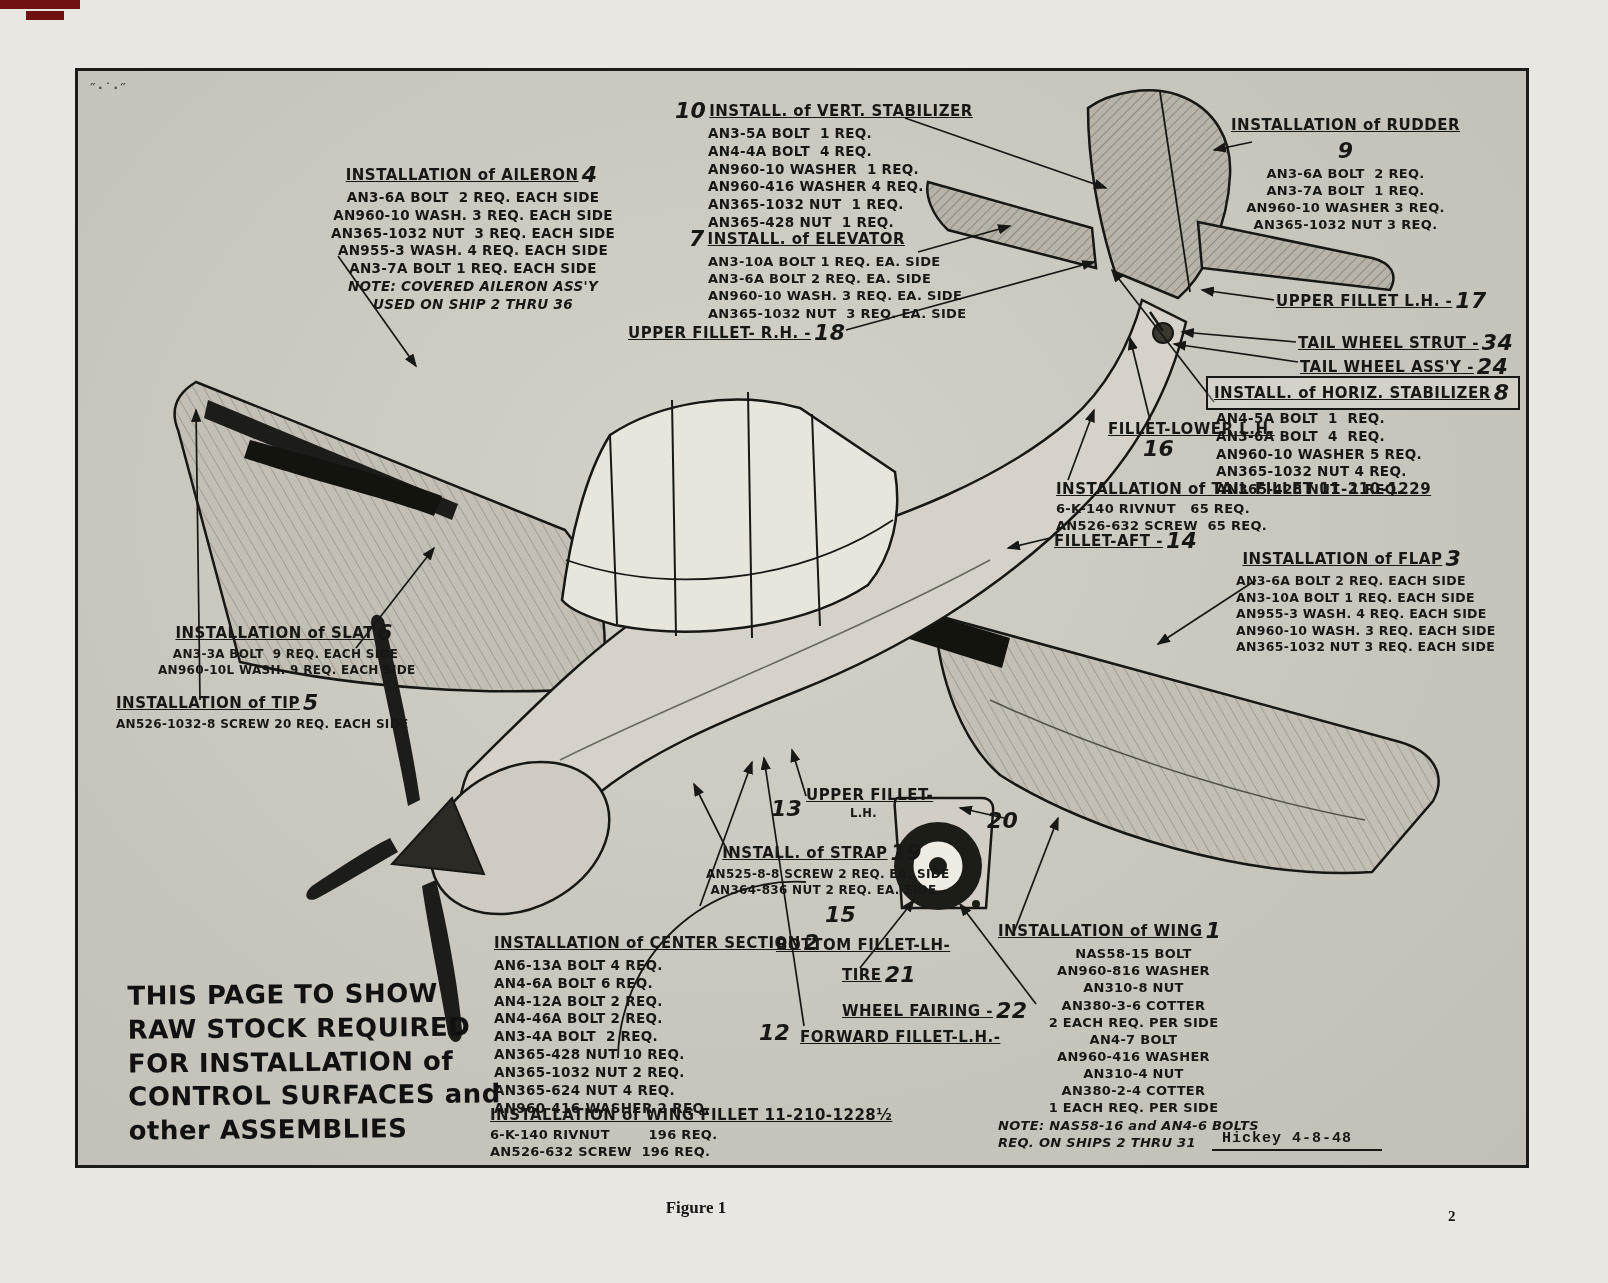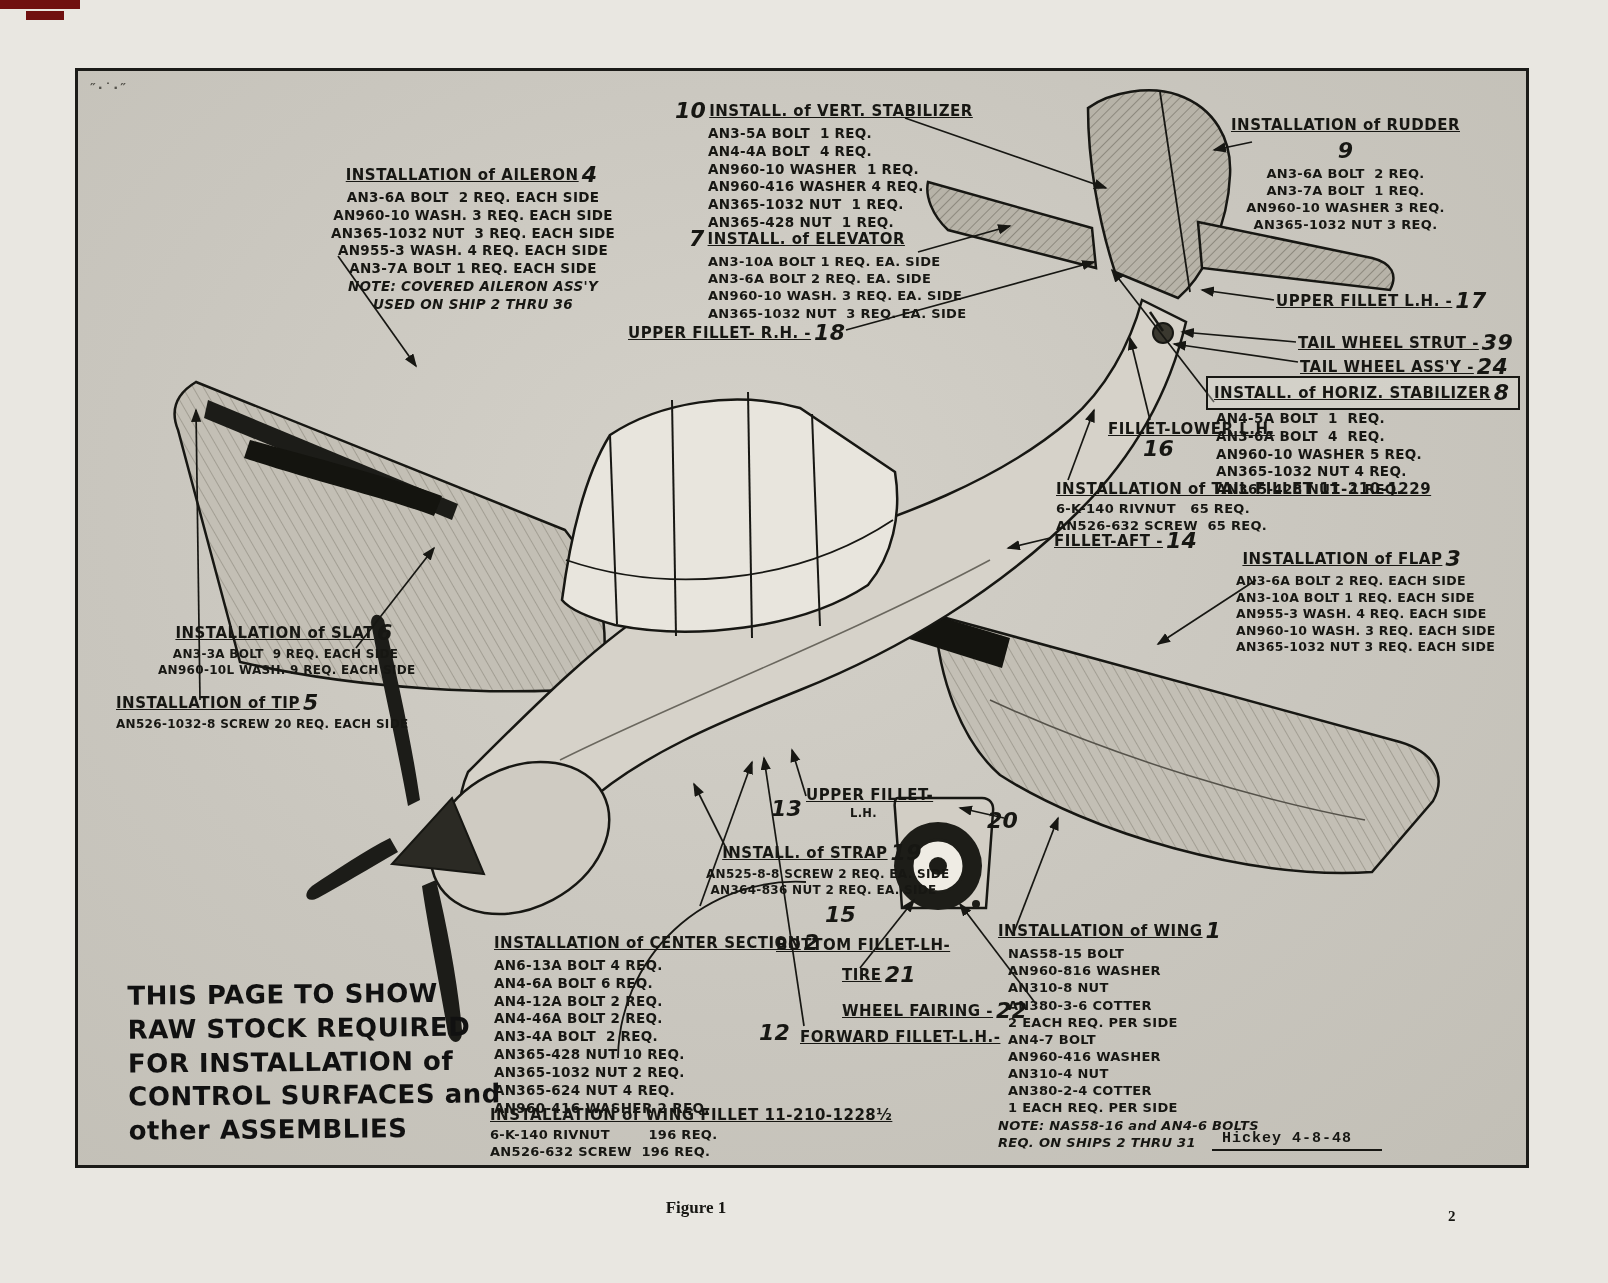--- a/index.html
+++ b/index.html
@@ -162,21 +162,21 @@
         <div class="line">AN365-1032 NUT  3 REQ. EA. SIDE</div>
       </div>
     </div>
     <div class="lbl" style="left: 628px; top: 318px;">
       <div class="ttlrow"><span class="ttl">UPPER FILLET- R.H. -</span><span class="num">18</span></div>
     </div>
     <div class="lbl" style="left: 1276px; top: 286px; font-size: 12px;">
       <div class="ttlrow"><span class="ttl">UPPER FILLET L.H. -</span><span class="num">17</span></div>
     </div>
     <div class="lbl" style="left: 1298px; top: 328px; font-size: 12px;">
-      <div class="ttlrow"><span class="ttl">TAIL WHEEL STRUT -</span><span class="num">39</span></div>
+      <div class="ttlrow"><span class="ttl">TAIL WHEEL STRUT -</span><span class="num">34</span></div>
     </div>
     <div class="lbl" style="left: 1300px; top: 352px; font-size: 12px;">
       <div class="ttlrow"><span class="ttl">TAIL WHEEL ASS'Y -</span><span class="num">24</span></div>
     </div>
     <div class="lbl boxed" style="left: 1206px; top: 376px;"><div class="ttlrow"><span class="ttl">INSTALL. of HORIZ. STABILIZER</span><span class="num">8</span></div><div class="lines" style="padding-left: 10px;">
         <div class="line">AN4-5A BOLT  1  REQ.</div>
         <div class="line">AN3-6A BOLT  4  REQ.</div>
         <div class="line">AN960-10 WASHER 5 REQ.</div>
         <div class="line">AN365-1032 NUT 4 REQ.</div>
         <div class="line">AN365-428 NUT  1 REQ.</div>
@@ -273,21 +273,21 @@
     </div>
     <div class="lbl" style="left: 490px; top: 1106px; font-size: 13px;">
       <div class="ttlrow"><span class="ttl">INSTALLATION of WING FILLET 11-210-1228½</span></div>
       <div class="lines">
         <div class="line">6-K-140 RIVNUT        196 REQ.</div>
         <div class="line">AN526-632 SCREW  196 REQ.</div>
       </div>
     </div>
     <div class="lbl" style="left: 998px; top: 916px; font-size: 13px;">
       <div class="ttlrow"><span class="ttl">INSTALLATION of WING</span><span class="num">1</span></div>
-      <div class="lines" style="padding-left: 10px;">
+      <div class="lines" style="padding-left: 10px; text-align: center;">
         <div class="line">NAS58-15 BOLT</div>
         <div class="line">AN960-816 WASHER</div>
         <div class="line">AN310-8 NUT</div>
         <div class="line">AN380-3-6 COTTER</div>
         <div class="line">2 EACH REQ. PER SIDE</div>
         <div class="line">AN4-7 BOLT</div>
         <div class="line">AN960-416 WASHER</div>
         <div class="line">AN310-4 NUT</div>
         <div class="line">AN380-2-4 COTTER</div>
         <div class="line">1 EACH REQ. PER SIDE</div>

